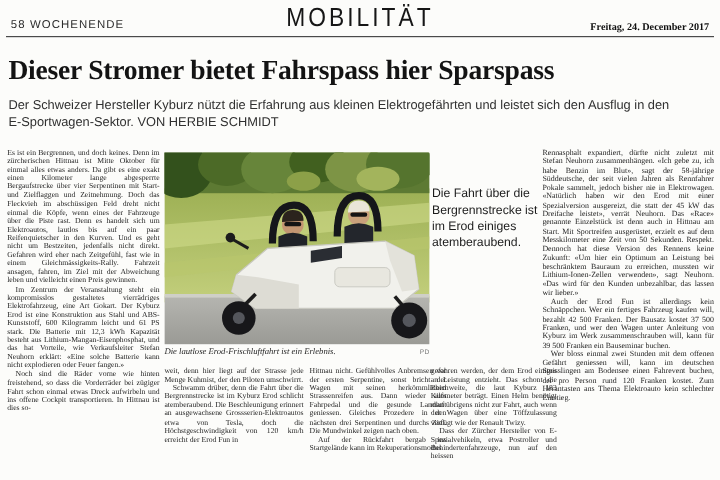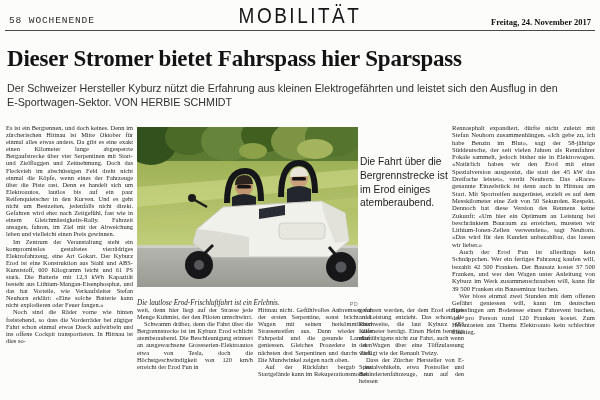--- a/index.html
+++ b/index.html
@@ -4,21 +4,21 @@
 <style>
   html, body { margin:0; padding:0; }
   body {
     width:600px; height:400px; overflow:hidden; position:relative;
     background:#fcfcfa; color:#1a1a1a;
     font-family:"Liberation Serif", serif;
   }
   
   .masthead-left {
     position:absolute; left:9px; top:15px;
-    font-family:Liberation Mono, monospace;
+    font-family:Liberation Sans, sans-serif;
     font-size:9.5px; letter-spacing:0.9px; color:#2b2b2b;
   }
   .masthead-center {
     position:absolute; left:0; right:0; top:5px; text-align:center;
     font-family:"Liberation Sans", sans-serif;
     font-size:19px; letter-spacing:2.5px; color:#161616;
     transform:scaleY(1.15);
   }
   .masthead-date {
     position:absolute; right:9px; top:17px;
@@ -51,42 +51,42 @@
   #col1 { left:6px;   top:124px; width:127px; height:272px; }
   #col2 { left:137px; top:306px; width:116px; height:92px; }
   #col3 { left:258px; top:306px; width:114px; height:92px; }
   #col4 { left:359px; top:306px; width:105px; height:92px; }
   #col5 { left:452px; top:124px; width:143px; height:272px; font-size:6.6px; line-height:7.3px; }
   
   .photo-block { position:absolute; left:137px; top:127px; width:221px; }
   .photo-frame { display:block; width:221px; height:160px; }
   .caption-row {
     display:flex; justify-content:space-between; align-items:flex-end;
-    margin-top:12px;
+    margin-top:2px;
   }
   .caption {
     font-size:7.2px; font-style:italic; color:#1f1f1f; line-height:8px;
   }
   .credit {
     font-family:"Liberation Sans", sans-serif;
     font-size:5.5px; color:#777; letter-spacing:0.3px;
   }
   
   .pull-quote {
     position:absolute; left:360px; top:155px; width:92px;
     font-family:"Liberation Sans", sans-serif;
     font-size:10.2px; line-height:13.8px; color:#1c1c1c;
   }
 </style>
 </head>
 <body>
 
 <div class="masthead-left">58 WOCHENENDE</div>
 <div class="masthead-center">MOBILITÄT</div>
-<div class="masthead-date">Freitag, 24. November 2017</div>
+<div class="masthead-date">Freitag, 24. December 2017</div>
 <div class="masthead-rule"></div>
 
 <h1 class="headline" style="margin:0;">Dieser Stromer bietet Fahrspass hier Sparspass</h1>
 <div class="lede">
   <span>Der Schweizer Hersteller Kyburz nützt die Erfahrung aus kleinen Elektrogefährten und leistet sich den Ausflug in den E-Sportwagen-Sektor.</span>
   <span class="byline">VON HERBIE SCHMIDT</span>
 </div>
 
 <div id="col1" class="col">
   <p>Es ist ein Bergrennen, und doch keines. Denn im zürcherischen Hittnau ist Mitte Oktober für einmal alles etwas anders. Da gibt es eine exakt einen Kilometer lange abgesperrte Bergaufstrecke über vier Serpentinen mit Start- und Zielflaggen und Zeitnehmung. Doch das Fleckvieh im abschüssigen Feld dreht nicht einmal die Köpfe, wenn eines der Fahrzeuge über die Piste rast. Denn es handelt sich um Elektroautos, lautlos bis auf ein paar Reifenquietscher in den Kurven. Und es geht nicht um Bestzeiten, jedenfalls nicht direkt. Gefahren wird eher nach Zeitgefühl, fast wie in einem Gleichmässigkeits-Rally. Fahrzeit ansagen, fahren, im Ziel mit der Abweichung leben und vielleicht einen Preis gewinnen.</p>

